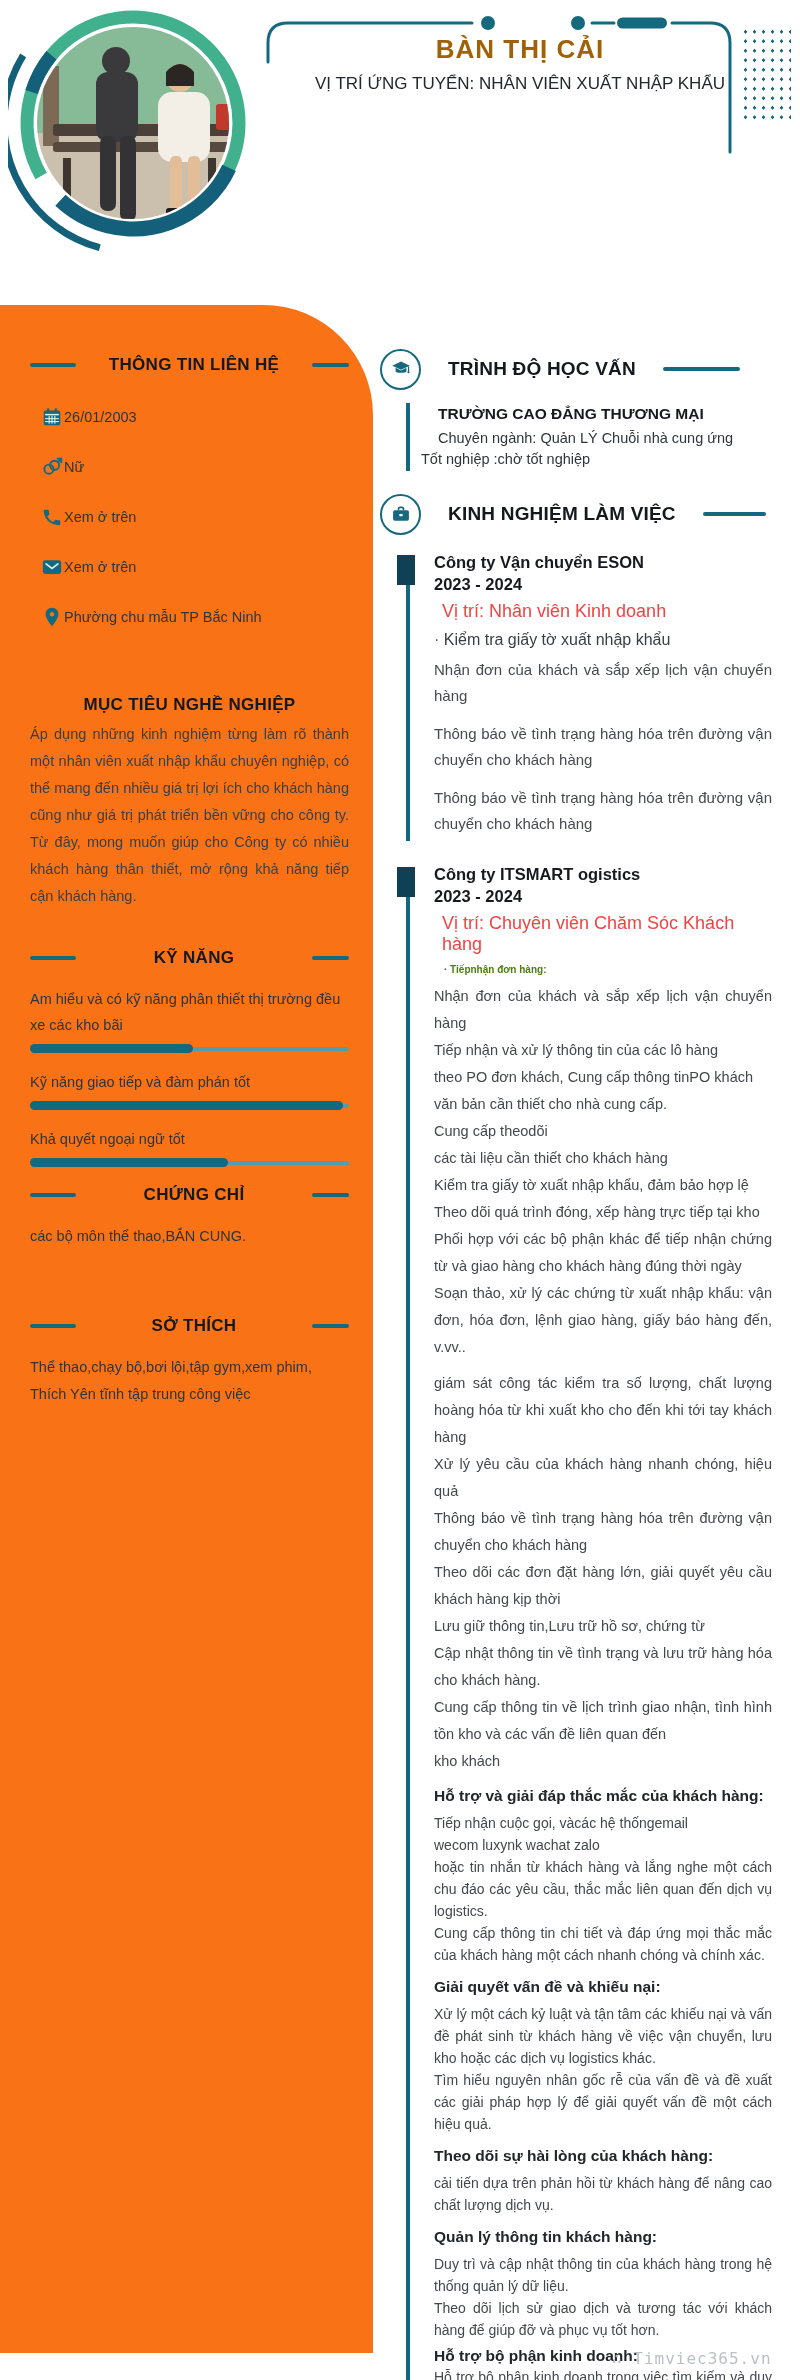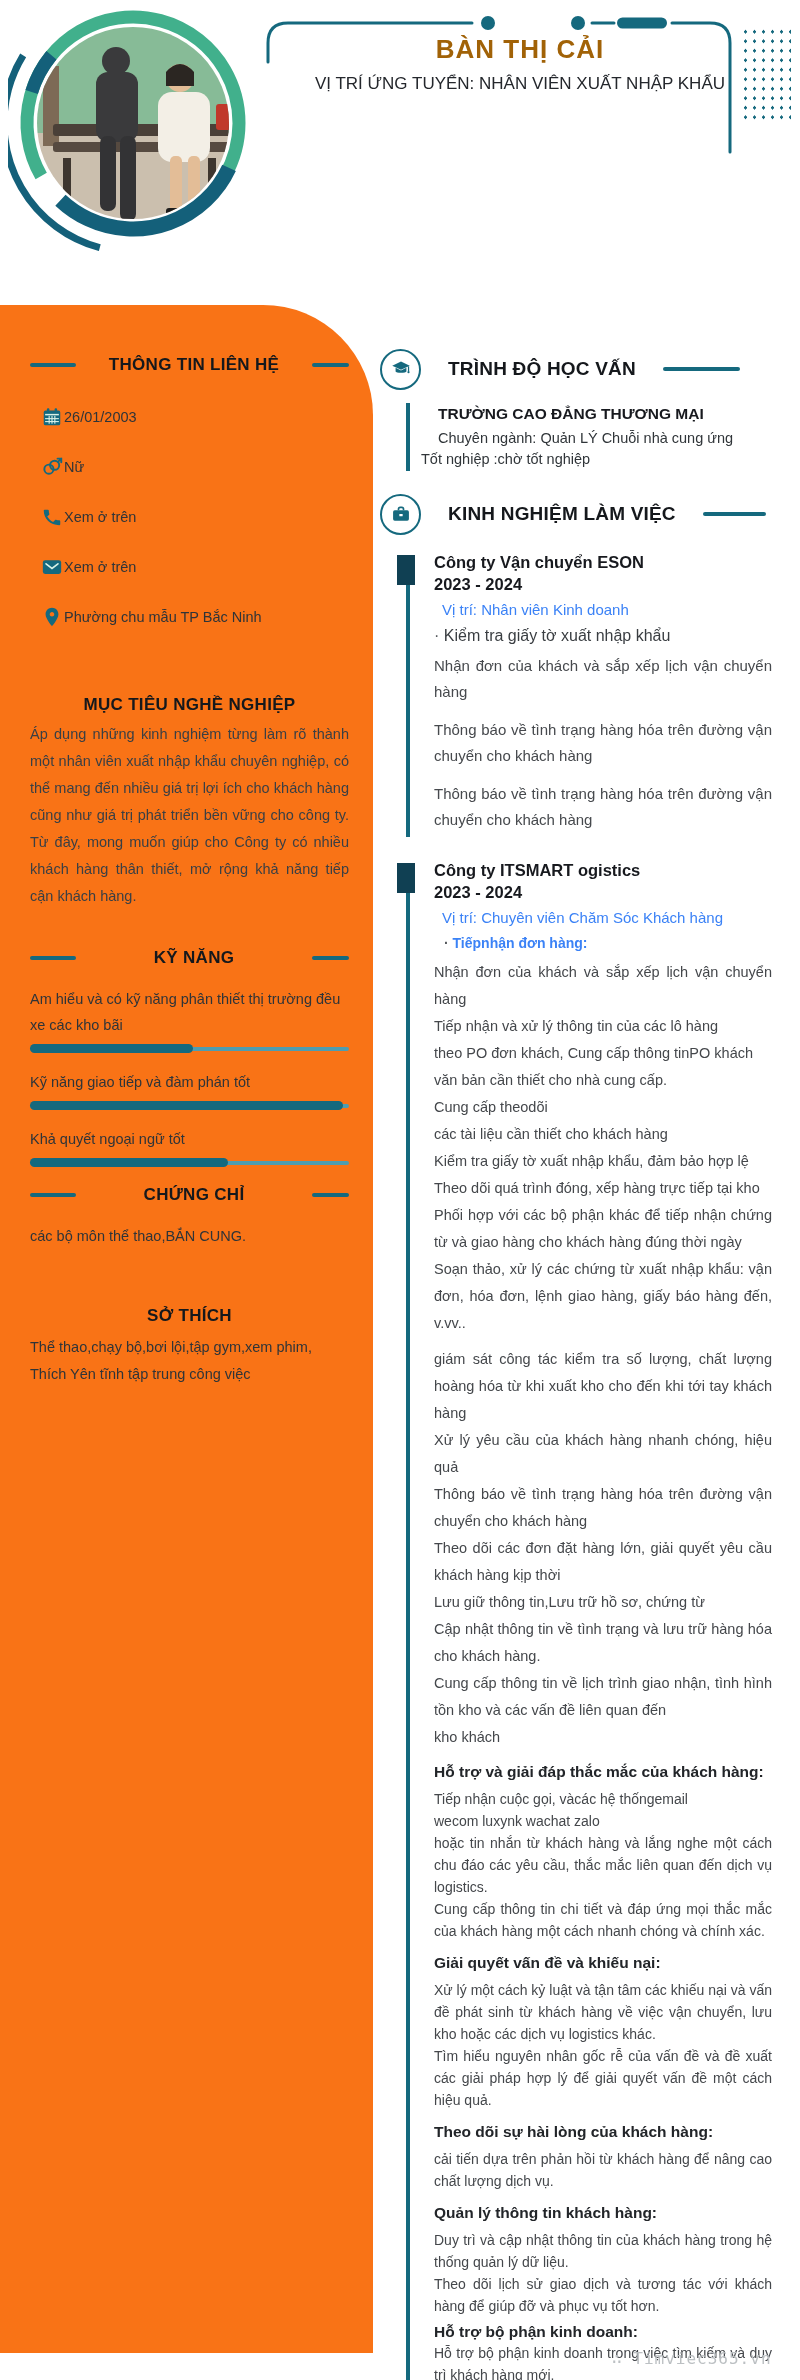--- a/index.html
+++ b/index.html
@@ -17,21 +17,21 @@
   
   .sidebar{position:absolute;left:0;top:305px;width:373px;height:2048px;
            background:#f97316;border-top-right-radius:110px;box-sizing:border-box;
            padding:0 24px 0 30px;}
   .sb-head{display:flex;align-items:center;gap:12px;height:24px;}
   .sb-head .dash-l{width:46px;height:4px;background:#15697E;border-radius:2px;}
   .sb-head .dash-r{width:37px;height:4px;background:#15697E;border-radius:2px;}
   .sb-head h2{flex:1;margin:0;text-align:center;font-size:17px;font-weight:bold;
               color:#15181C;letter-spacing:.3px;white-space:nowrap;}
   .mt-contact{margin-top:48px;} .mt-objective{margin-top:54px;flex-direction:column;}
-  .mt-skills{margin-top:36px;}  .mt-certs{margin-top:10px;} .mt-hobbies{margin-top:44px;flex-direction:column;}
+  .mt-skills{margin-top:36px;}  .mt-certs{margin-top:10px;} .mt-hobbies{margin-top:64px;}
   .c-list{margin-top:28px;padding-left:10px;}
   .c-item{display:flex;align-items:center;height:24px;margin-bottom:26px;}
   .c-icon{width:24px;height:24px;display:flex;align-items:center;justify-content:center;}
   .c-icon svg{width:22px;height:22px;}
   .c-text{font-size:14.5px;color:#2F3438;}
   .objective-text{margin:14px 0 0 0;font-size:14.5px;line-height:27px;text-align:justify;color:#3A3F44;}
   .skills-list{margin-top:16px;}
   .skill{margin-bottom:16px;}
   .s-label{font-size:14.5px;line-height:26px;color:#2F3438;}
   .s-bar{position:relative;height:9px;margin-top:6px;}
@@ -50,24 +50,24 @@
   .mt-edu-head{margin-top:18px;} .mt-exp-head{margin-top:22px;}
   .edu-entry{position:relative;margin:13px 0 0 26px;padding:2px 0 4px 28px;border-left:4px solid #15697E;}
   .edu-school{font-size:15.5px;font-weight:bold;color:#17191E;}
   .edu-major{margin-top:7px;font-size:14.5px;color:#303539;}
   .edu-grad{margin-top:5px;margin-left:-17px;font-size:14.5px;color:#303539;}
   .company{position:relative;padding-left:54px;margin-top:16px;}
   .company::before{content:"";position:absolute;left:26px;top:4px;bottom:-4px;width:4px;background:#15697E;}
   .marker{position:absolute;left:17px;top:4px;width:18px;height:30px;background:#104053;}
   .c-name{font-size:16.5px;font-weight:bold;color:#17191E;line-height:22px;}
   .c-period{font-size:16.5px;font-weight:bold;color:#17191E;line-height:22px;}
-  .c-pos{margin:6px 0 0 8px;font-size:15px;color:#3b82f6;}
+  .c-pos{margin:6px 0 0 8px;font-size:18px;color:#ef4444;}
   .highlight{margin:9px 0 8px 0;font-size:16px;color:#3A3E42;}
   .highlight::before{content:"·  ";color:#55595D;}
-  .company-1 .highlight{font-weight:bold;font-size:14px;color:#3b82f6;margin-left:10px;}
+  .company-1 .highlight{font-weight:bold;font-size:10px;color:#4d7c0f;margin-left:10px;}
   .lines p{margin:0;}
   .ln-loose{font-size:15px;line-height:26px;color:#46494D;text-align:justify;margin-bottom:12px !important;}
   .ln-body{font-size:14.5px;line-height:27px;color:#44474B;text-align:justify;}
   .ln-body-gap{font-size:14.5px;line-height:27px;color:#44474B;text-align:justify;margin-top:9px !important;}
   .ln-head{font-size:15.5px;font-weight:bold;color:#222529;line-height:22px;margin:10px 0 5px 0 !important;}
   .ln-head-tight{font-size:15.5px;font-weight:bold;color:#222529;line-height:21px;margin:4px 0 0 0 !important;}
   .ln-compact{font-size:14px;line-height:22px;color:#44474B;text-align:justify;}
   
   .footer{position:absolute;left:612px;top:2349px;font-family:"DejaVu Sans Mono","Liberation Mono",monospace;
           font-size:16px;color:#BCC0C3;letter-spacing:1px;}

